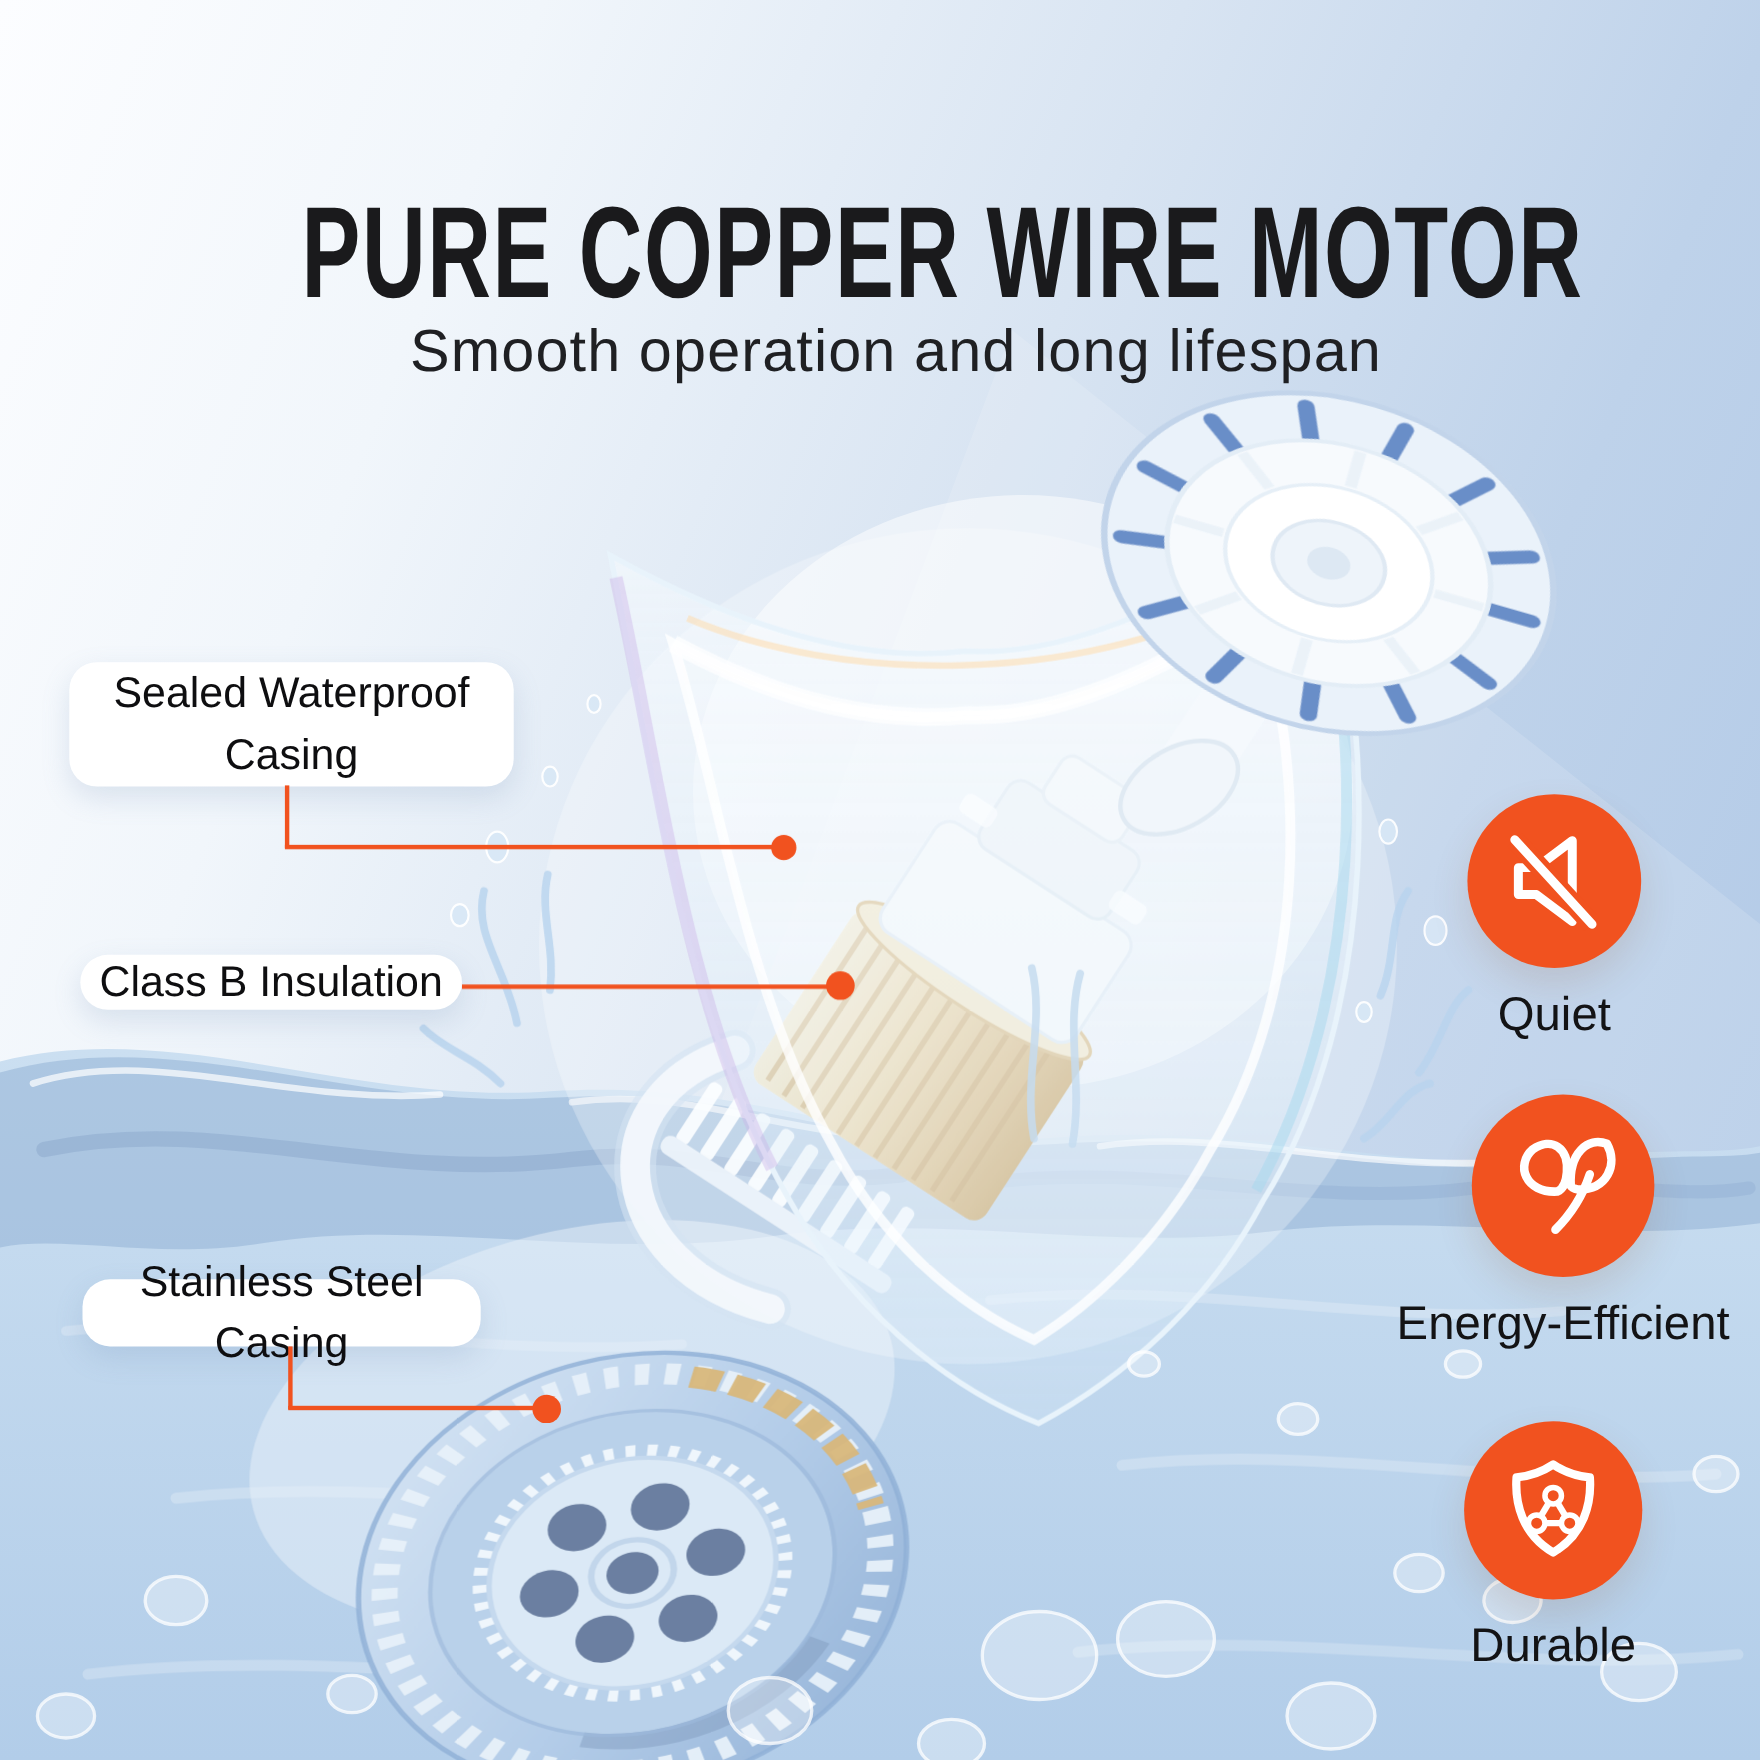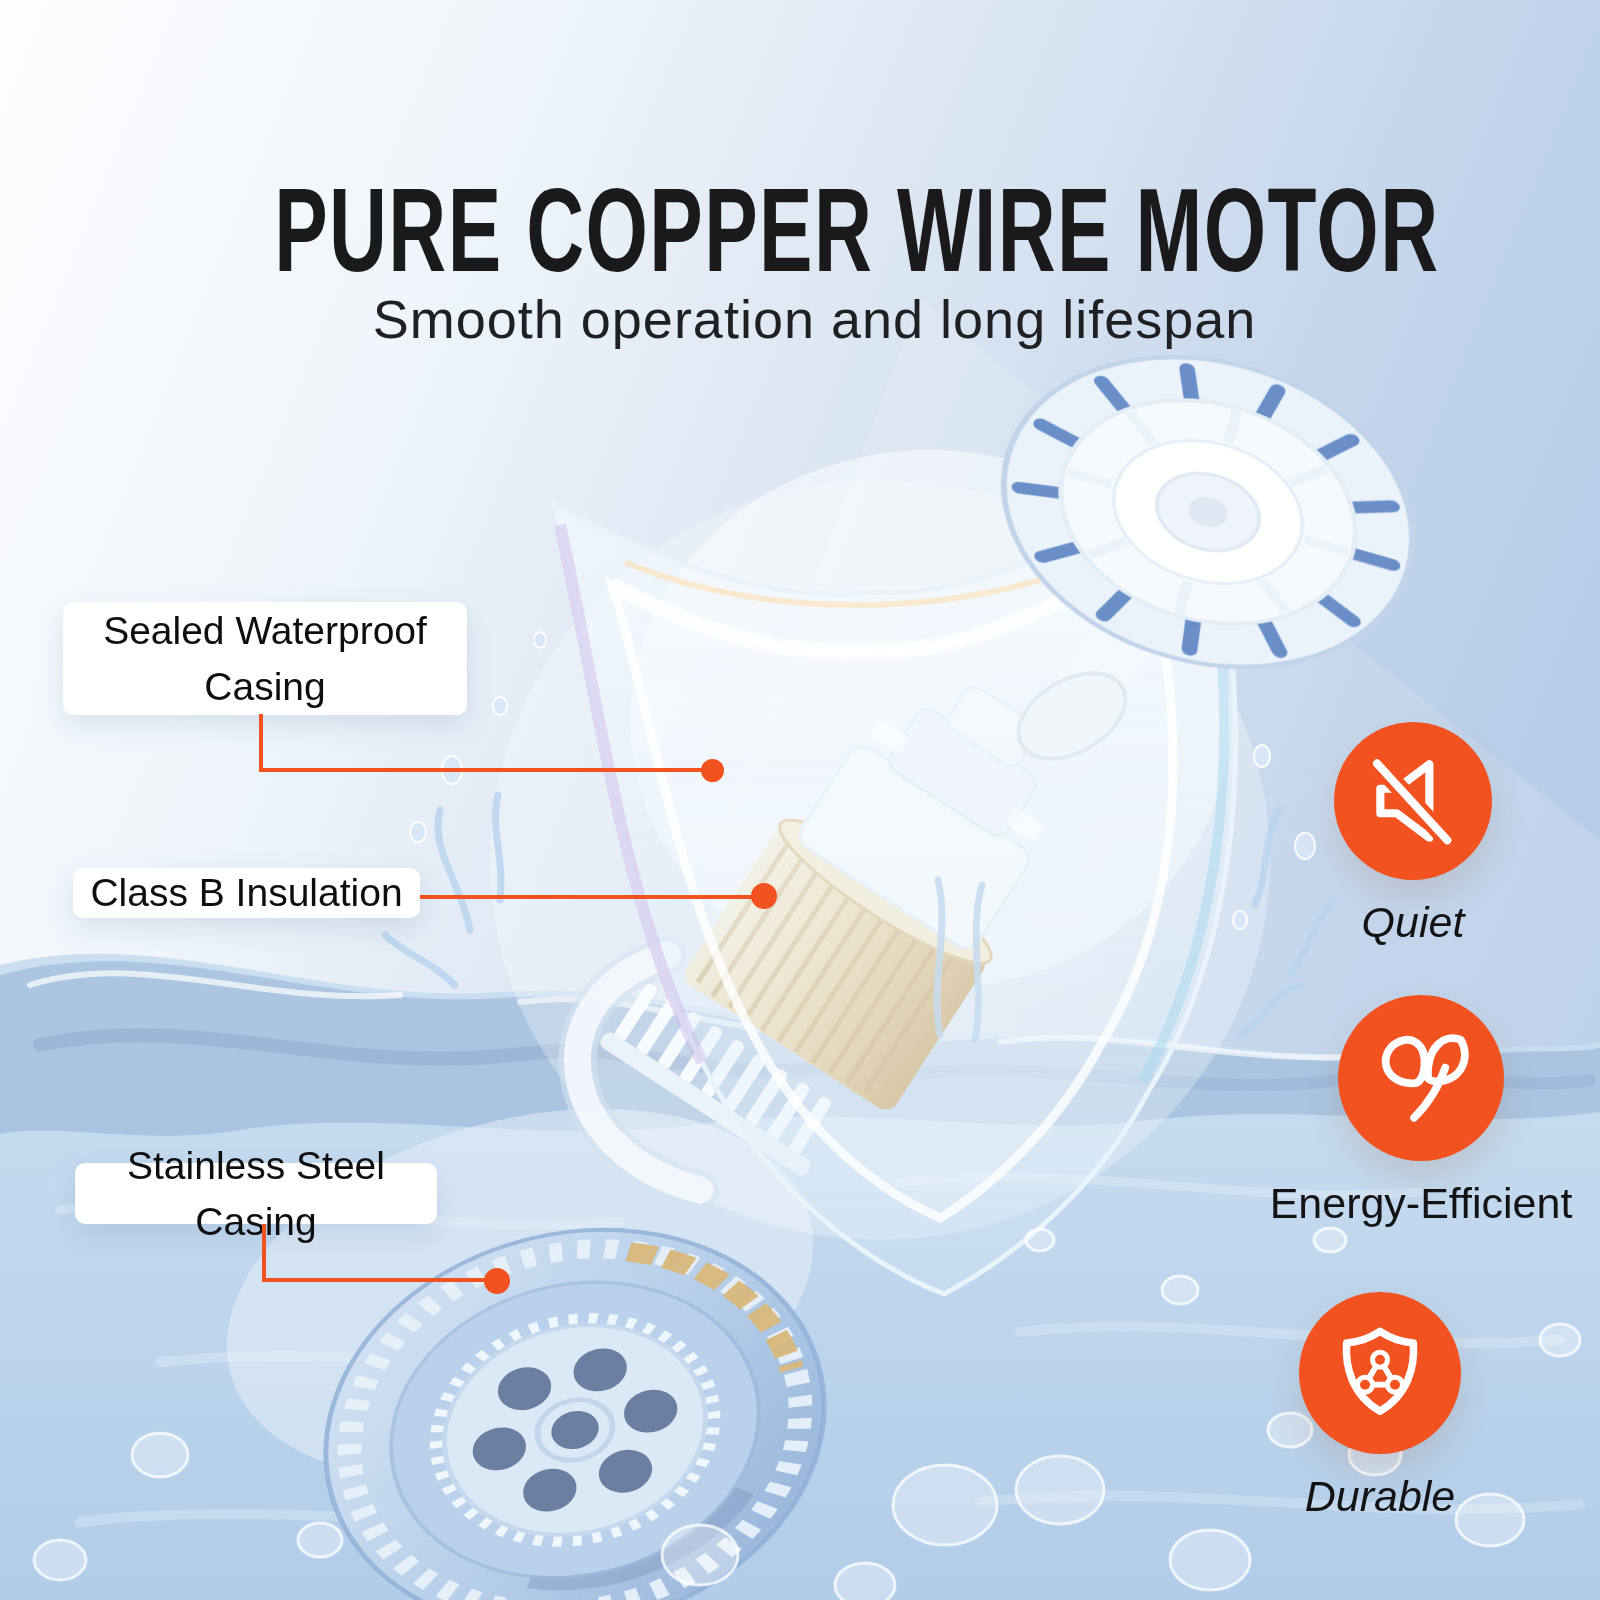--- a/index.html
+++ b/index.html
@@ -12,21 +12,21 @@
   .art{position:absolute;left:0;top:0;width:1600px;height:1600px;}
 
   
   .headline{position:absolute;left:0;right:0;top:162px;text-align:left;white-space:nowrap;}
   .headline span{display:inline-block;font-size:118px;font-weight:bold;letter-spacing:2px;
     color:#1a1a1c;transform:scaleX(.68);transform-origin:center;}
   .subheadline{position:absolute;left:0;right:0;top:288px;text-align:center;
     font-size:54px;color:#1f2023;letter-spacing:1px;margin-left:29px;}
 
   
-  .pill{position:absolute;background:#ffffff;border-radius:10px;display:flex;align-items:center;
+  .pill{position:absolute;background:#ffffff;border-radius:25px;display:flex;align-items:center;
     justify-content:center;text-align:center;font-size:39px;color:#0e0e10;line-height:1.42;
     box-shadow:0 10px 26px rgba(110,140,180,.20);padding:0 8px;box-sizing:border-box;}
   #pill1{left:63px;top:602px;width:404px;height:113px;}
   #pill2{left:73px;top:868px;width:347px;height:50px;}
   #pill3{left:75px;top:1163px;width:362px;height:61px;}
 
   
   .vline,.hline,.dot{position:absolute;background:var(--accent);}
   .dot{border-radius:50%;}
   #c1v{left:259px;top:714px;width:4px;height:57px;}
@@ -35,23 +35,23 @@
   #c2h{left:420px;top:895px;width:334px;height:4px;}
   #c2dot{left:751px;top:883px;width:26px;height:26px;}
   #c3v{left:262px;top:1224px;width:4px;height:57px;}
   #c3h{left:262px;top:1278px;width:224px;height:4px;}
   #c3dot{left:484px;top:1268px;width:26px;height:26px;}
 
   
   .feature{position:absolute;display:flex;flex-direction:column;align-items:center;}
   .badge{border-radius:50%;background:var(--accent);display:flex;align-items:center;justify-content:center;
     box-shadow:0 16px 34px rgba(140,90,50,.16);}
-  #feat1{left:1243px;top:722px;width:340px;font-style:italic;}
+  #feat1{left:1243px;top:722px;width:340px;}
   #feat2{left:1251px;top:995px;width:340px;}
-  #feat3{left:1208px;top:1292px;width:344px;font-style:italic;}
+  #feat3{left:1240px;top:1292px;width:344px;}
   #feat1 .badge{width:158px;height:158px;}
   #feat2 .badge{width:166px;height:166px;}
   #feat3 .badge{width:162px;height:162px;}
   .feature .flabel{margin-top:18px;font-size:43px;color:#131315;}
 </style>
 </head>
 <body>
 
 <div class="canvas">
 

